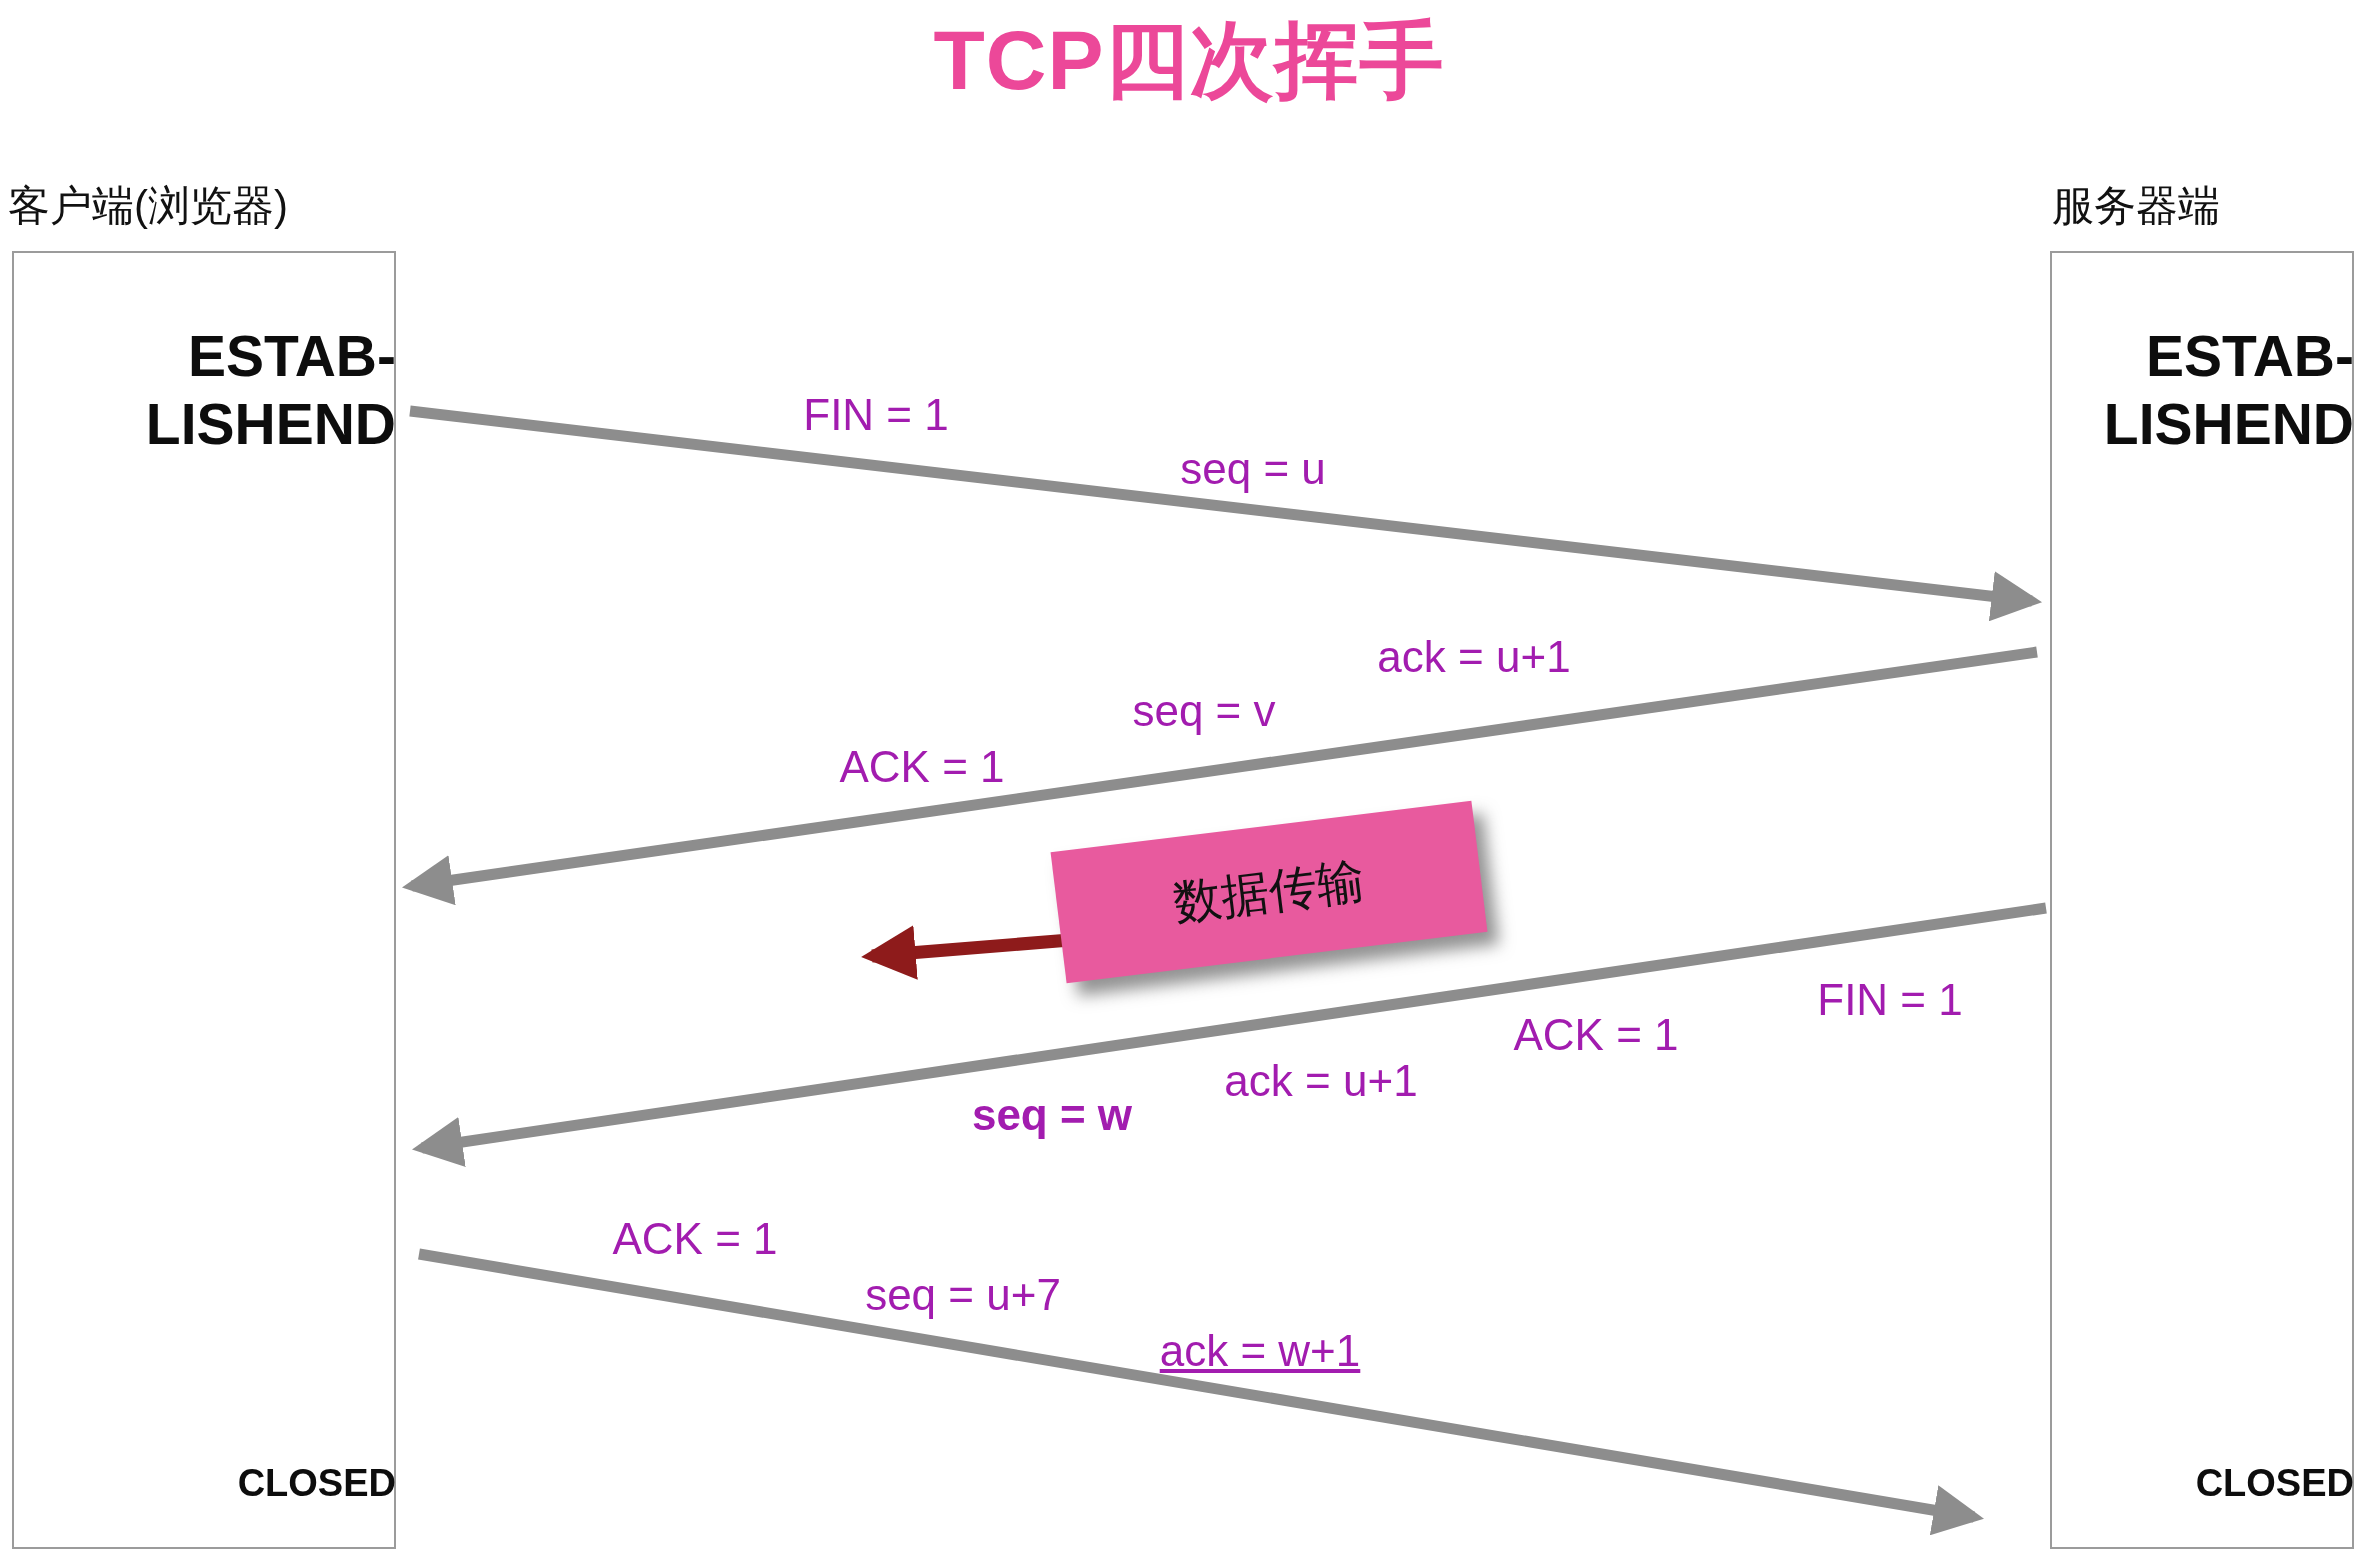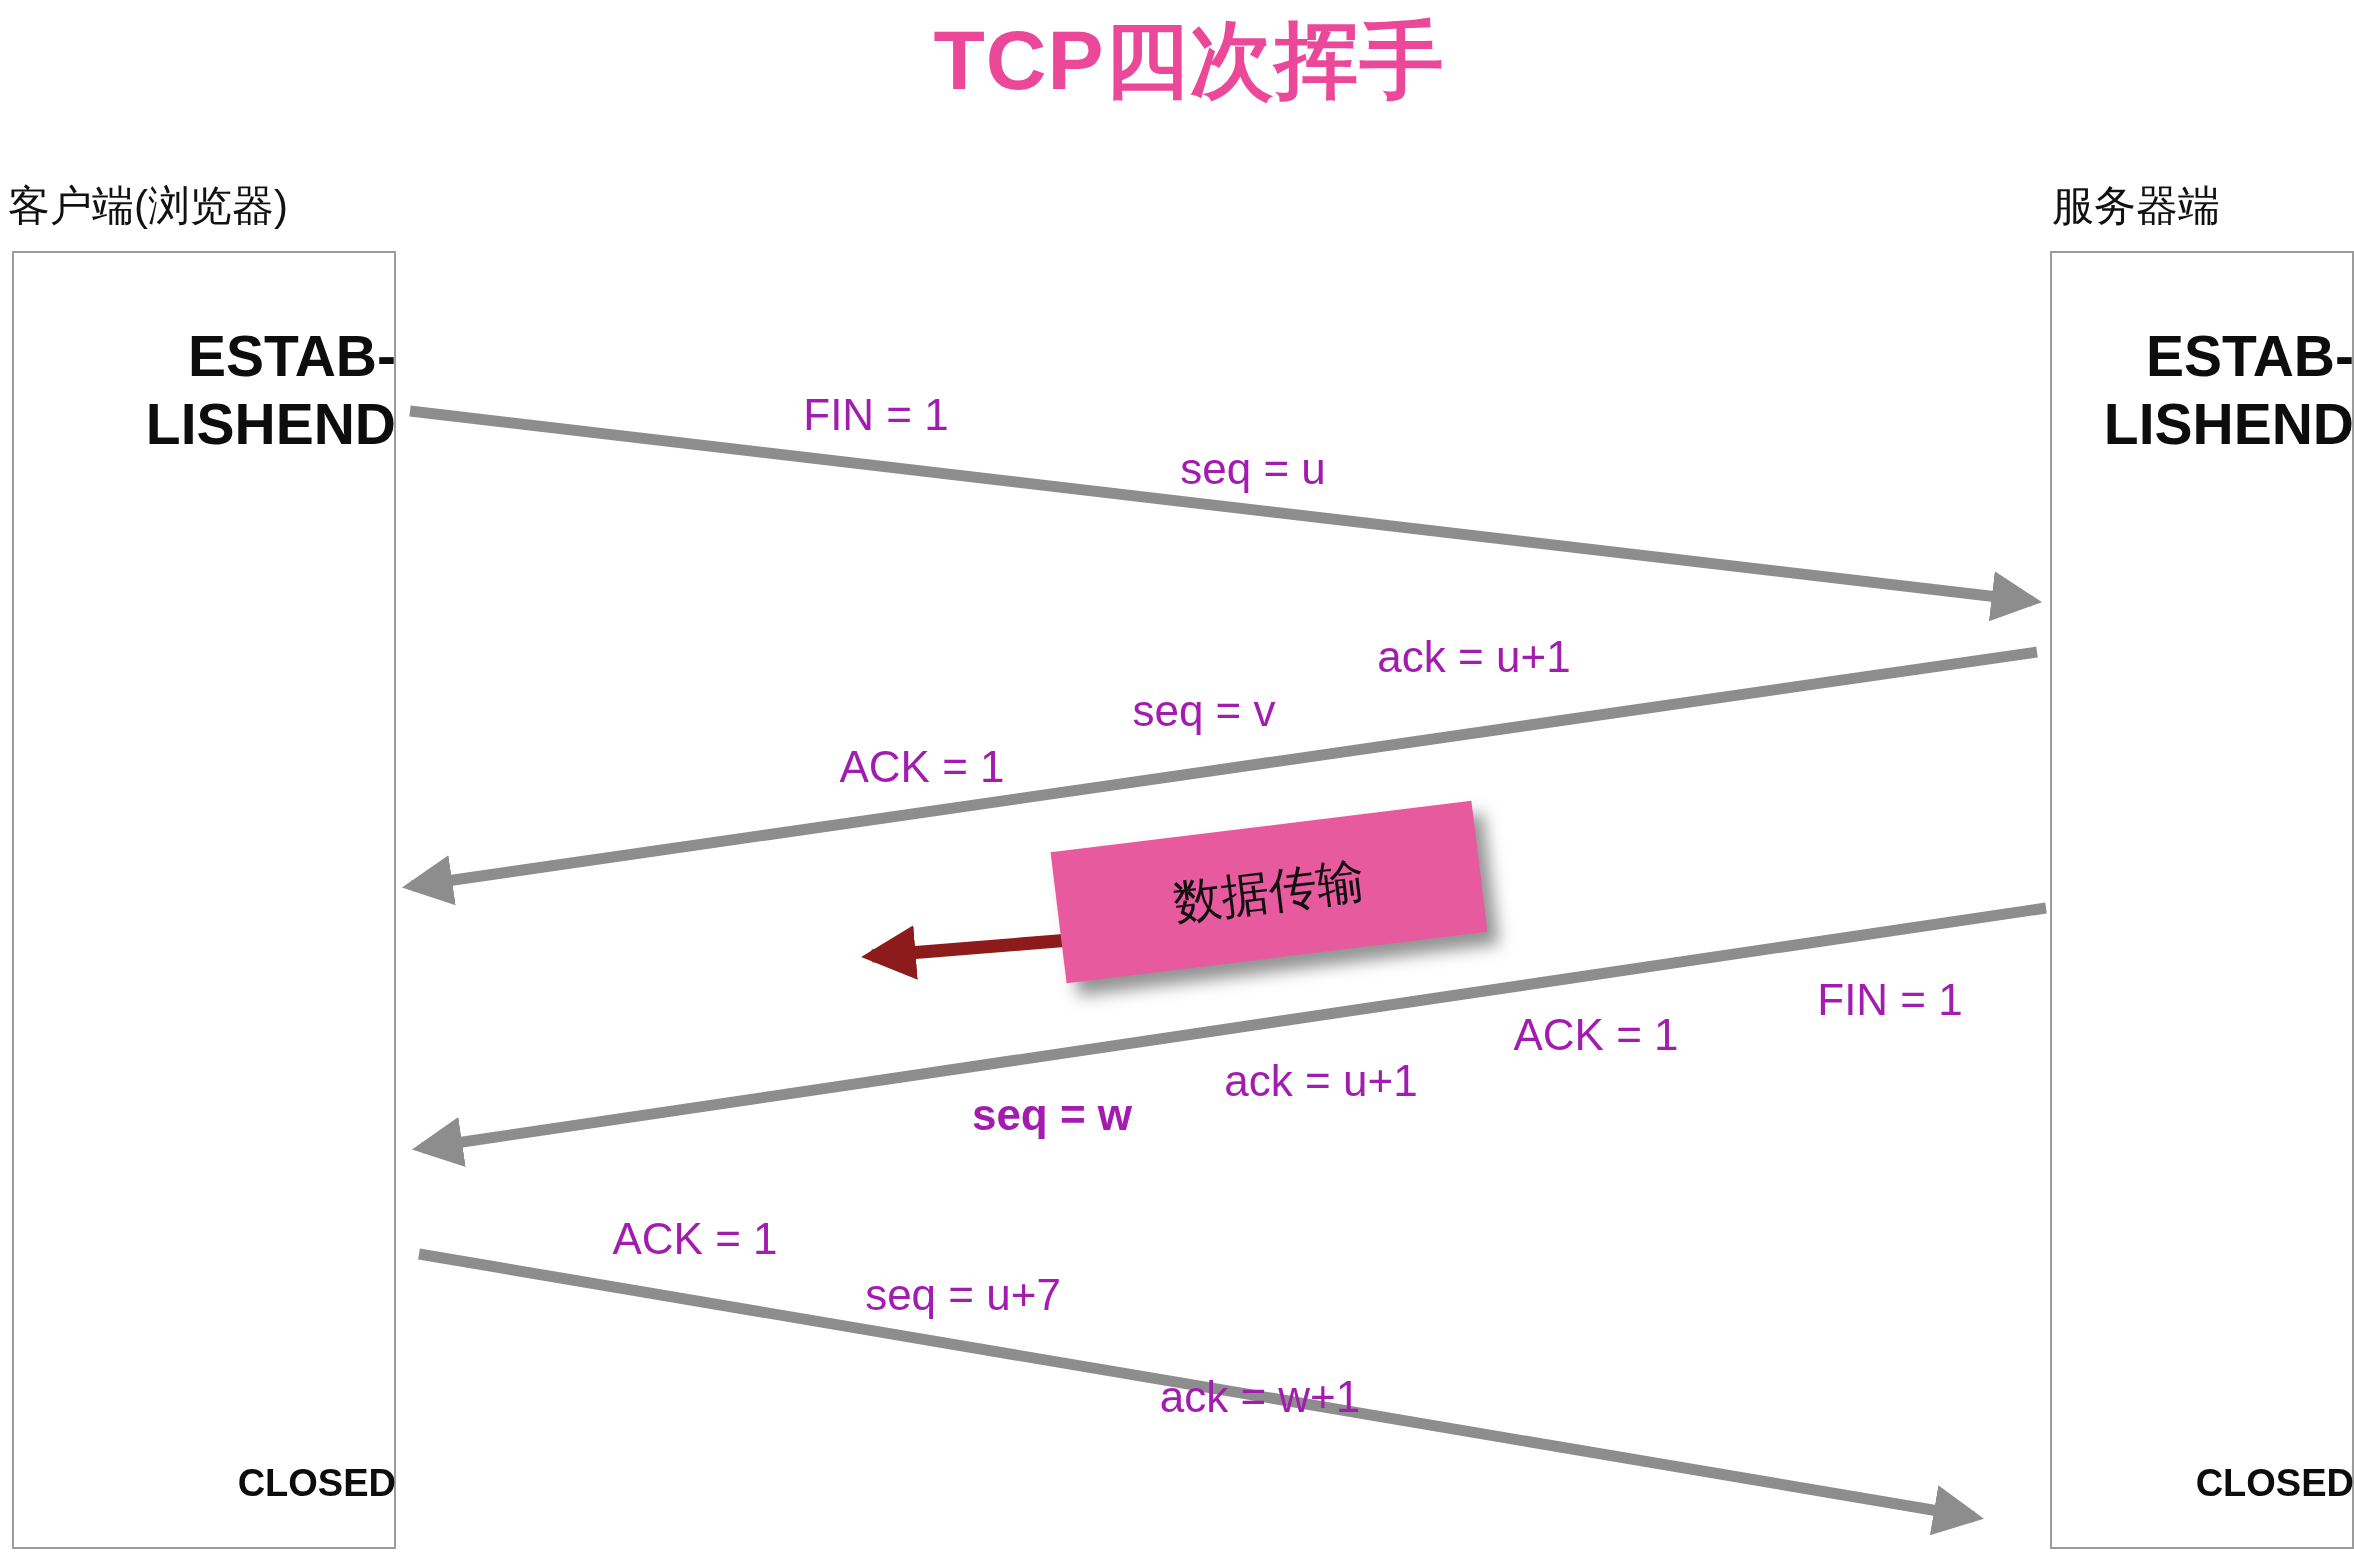--- a/index.html
+++ b/index.html
@@ -74,21 +74,21 @@
   .lbl-a1-seq  { left: 1253px; top: 444px; }
   .lbl-a2-ack  { left: 1474px; top: 632px; }
   .lbl-a2-seq  { left: 1204px; top: 686px; }
   .lbl-a2-flag { left: 922px;  top: 742px; }
   .lbl-a3-fin  { left: 1890px; top: 975px; }
   .lbl-a3-flag { left: 1596px; top: 1010px; }
   .lbl-a3-ack  { left: 1321px; top: 1056px; }
   .lbl-a3-seq  { left: 1052px; top: 1090px; font-weight: bold; }
   .lbl-a4-flag { left: 695px;  top: 1214px; }
   .lbl-a4-seq  { left: 963px;  top: 1270px; }
-  .lbl-a4-ack  { left: 1260px; top: 1372px; }
+  .lbl-a4-ack  { left: 1260px; top: 1326px; text-decoration: underline; }
 
   .data-transfer-box {
     position: absolute;
     left: 1057px;
     top: 826px;
     width: 424px;
     height: 132px;
     background: #e85a9e;
     transform: rotate(-7deg);
     box-shadow: 10px 14px 16px rgba(75, 75, 75, 0.6);

